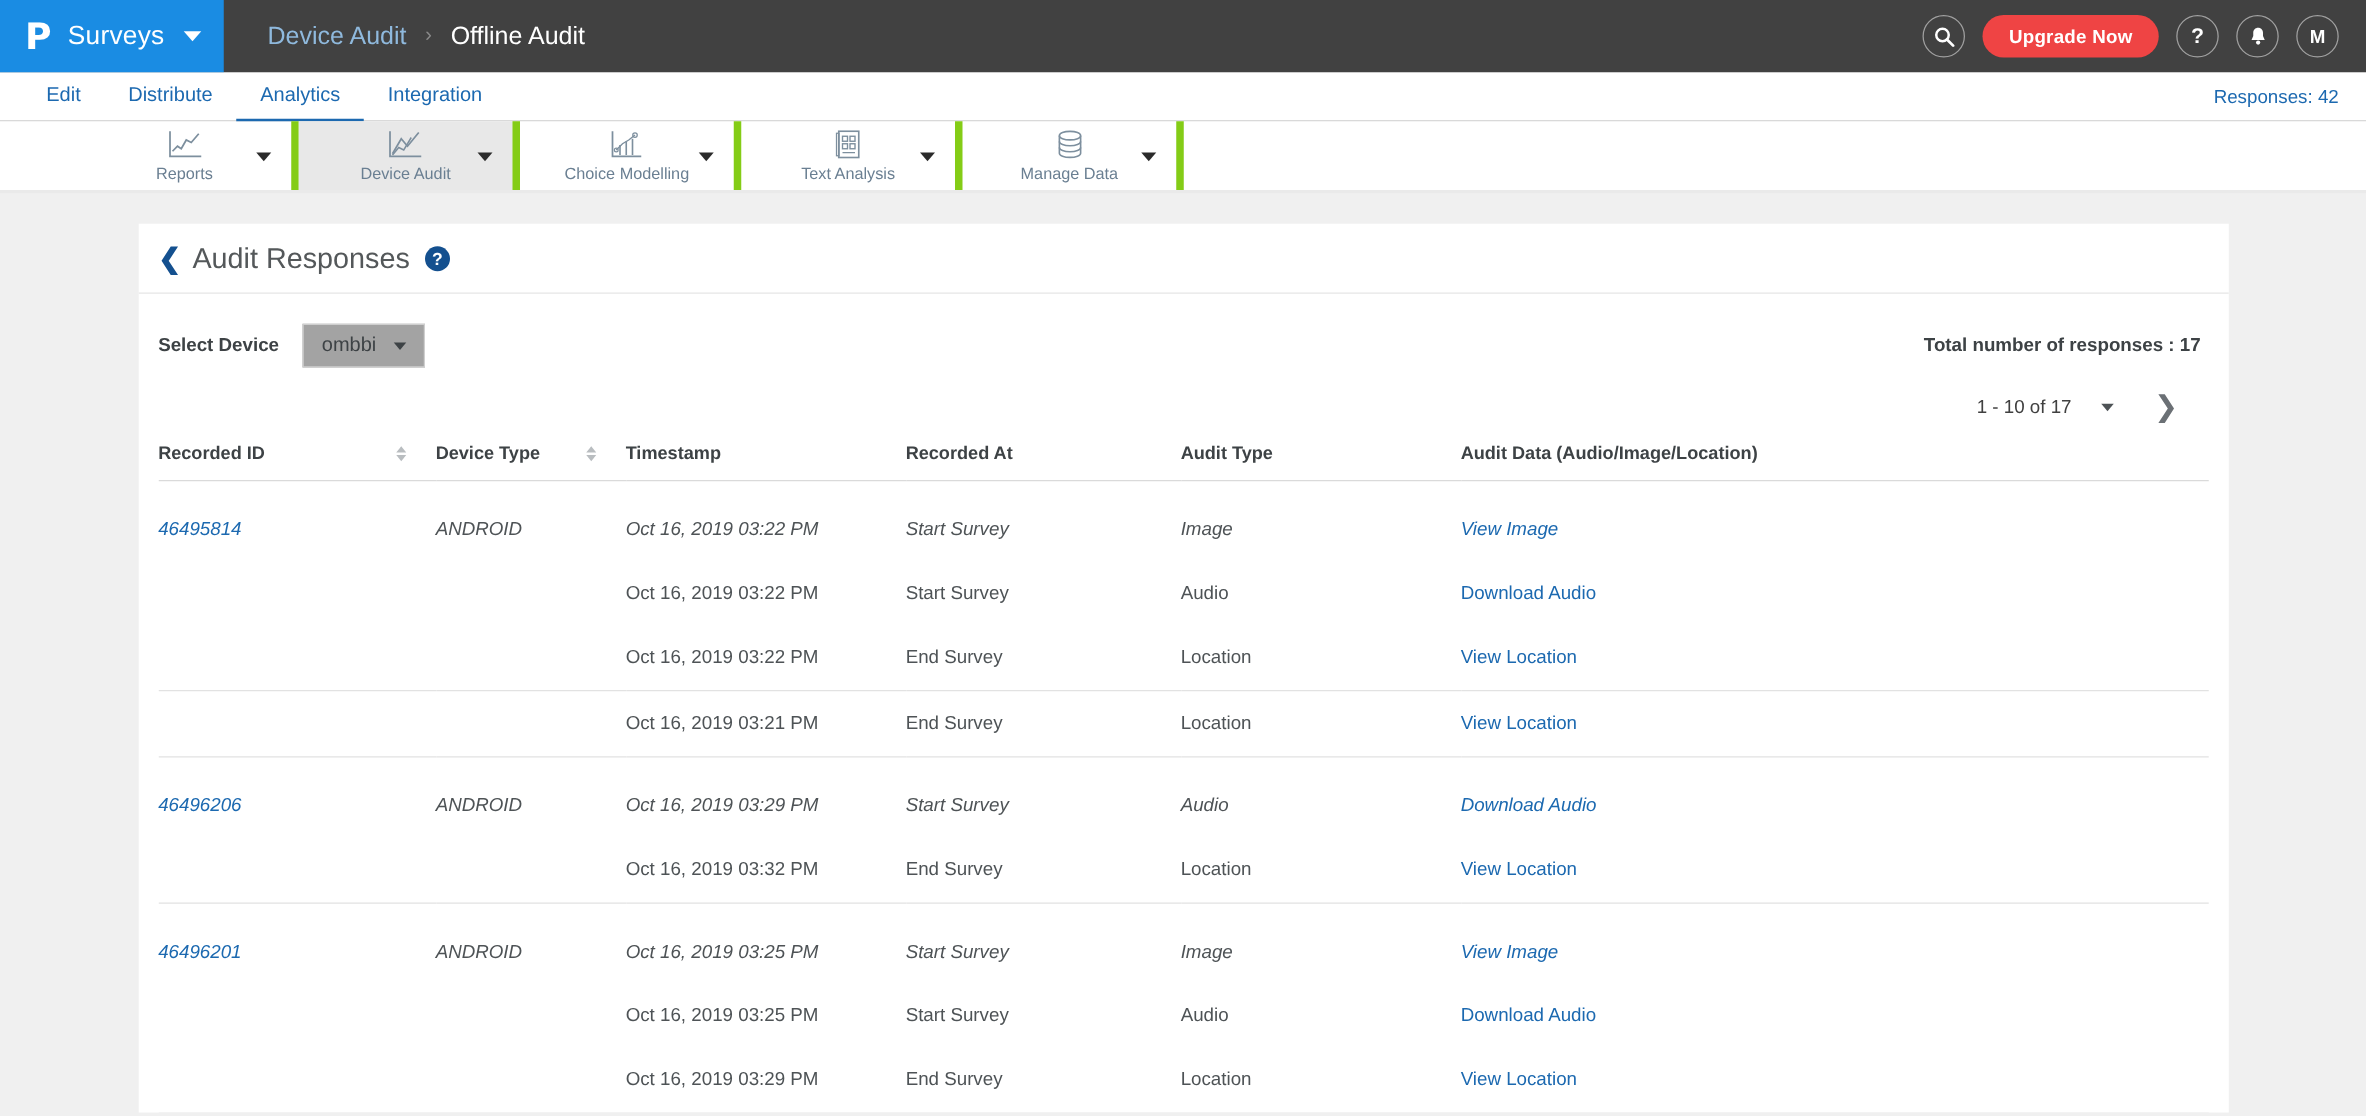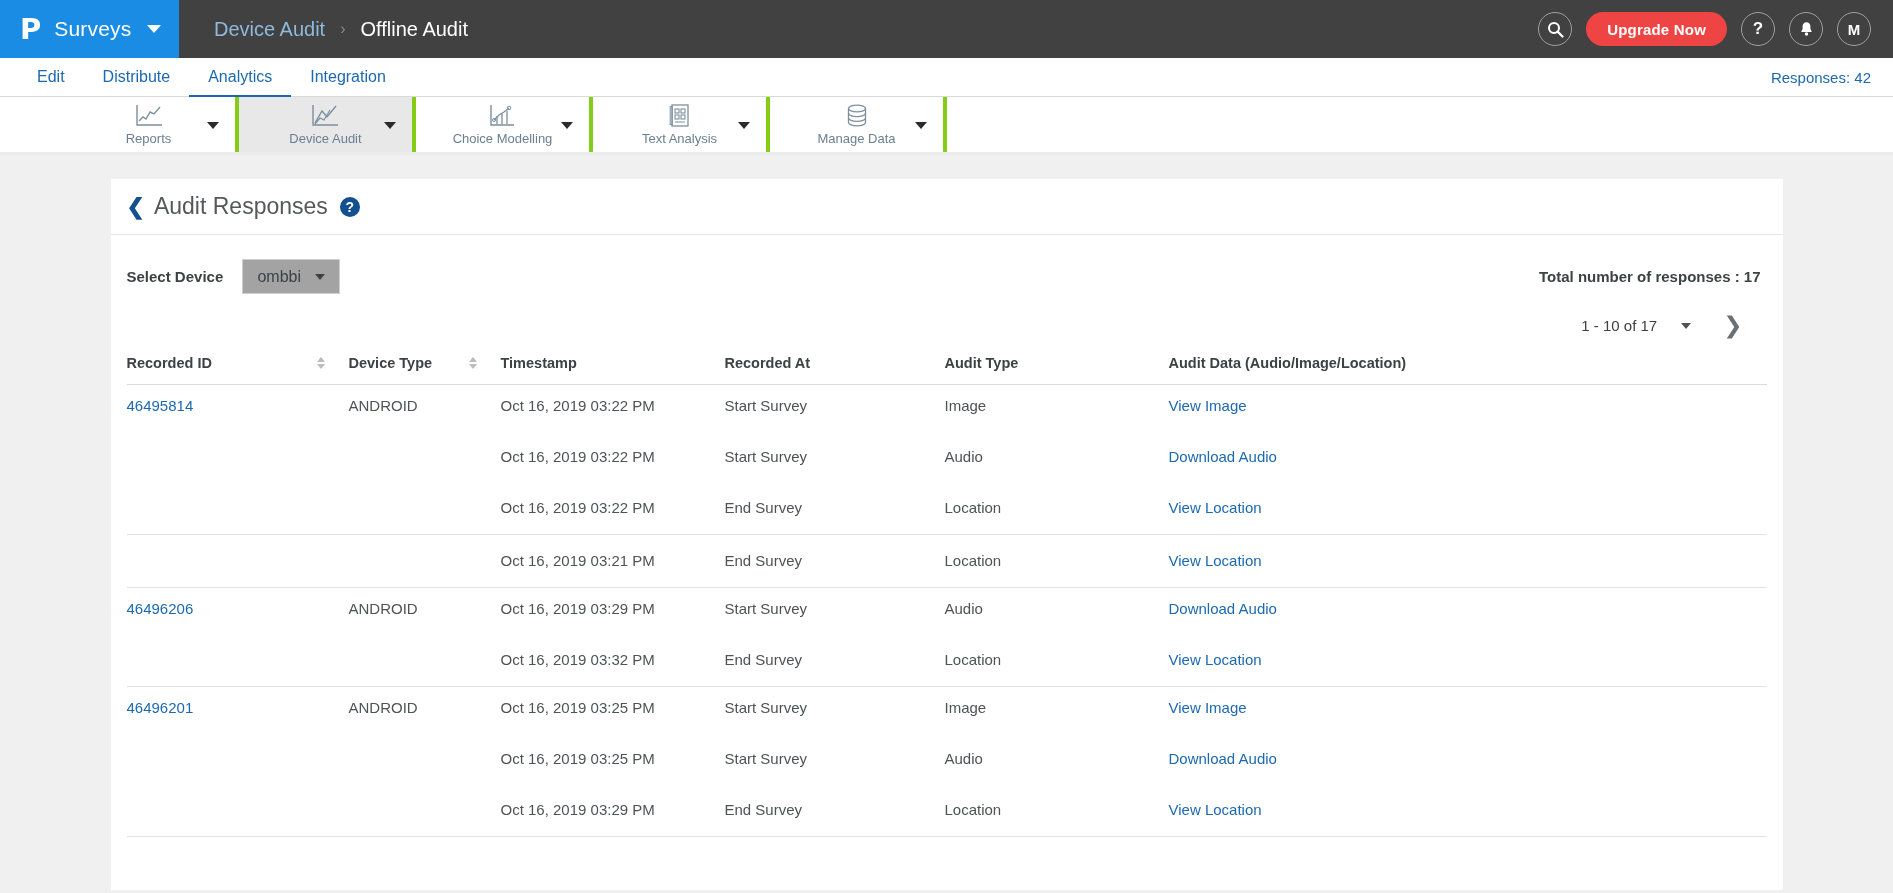--- a/index.html
+++ b/index.html
@@ -125,21 +125,21 @@
     display: flex;
     align-items: stretch;
     padding-left: 62px;
   }
   .ribbon-item {
     width: 177px;
     display: flex;
     align-items: center;
     justify-content: center;
     position: relative;
-    border-right: 4px solid #84cc16;
+    border-right: 6px solid #84cc16;
   }
   .ribbon-item.active { background: #e8e8e8; }
   .ribbon-inner {
     display: flex;
     flex-direction: column;
     align-items: center;
     justify-content: center;
     gap: 2px;
   }
   .ribbon-icon { height: 26px; display:block; }
@@ -296,21 +296,21 @@
     border-left: 4px solid transparent;
     border-right: 4px solid transparent;
     border-top: 5px solid #b9bdc0;
   }
   table.audit td {
     font-size: 15px;
     color: #4e5356;
     padding: 17px 0;
     vertical-align: top;
   }
-  tr.group-start td { padding-top: 12px; }
+  tr.group-start td { padding-top: 30px; font-style: italic; }
   tr.group-end td { padding-bottom: 18px; border-bottom: 1px solid #e2e2e2; }
   td.link a, .link-text {
     color: #1c69b0;
     text-decoration: none;
   }
   .col-id      { width: 222px; }
   .col-device  { width: 152px; }
   .col-ts      { width: 224px; }
   .col-rec     { width: 220px; }
   .col-type    { width: 224px; }

